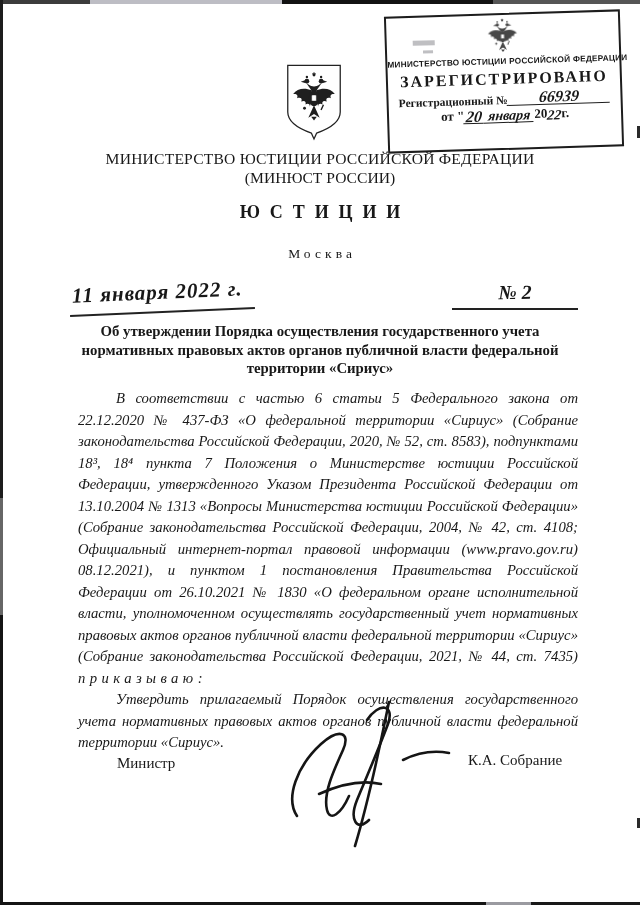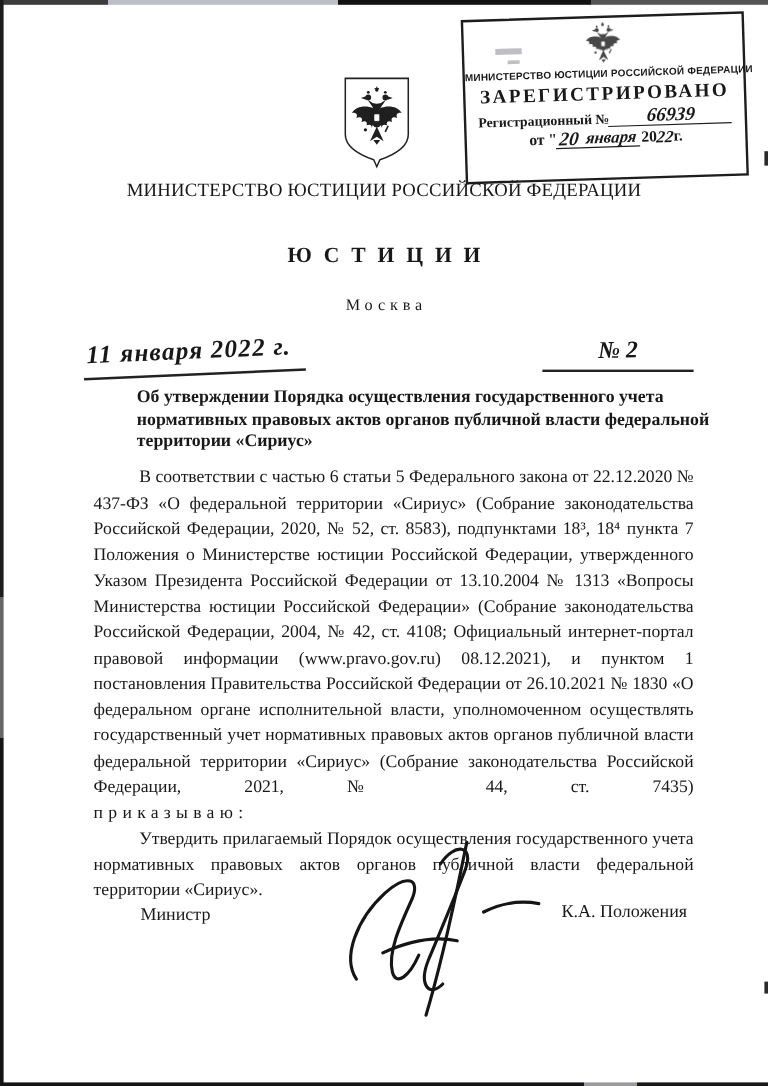--- a/index.html
+++ b/index.html
@@ -56,27 +56,27 @@
   
   .hand-date{position:absolute;left:72px;top:280px;font-style:italic;font-weight:bold;
     font-size:21px;transform:rotate(-2.5deg);letter-spacing:1px;}
   .hand-date-underline{position:absolute;left:70px;top:311px;width:185px;height:2px;
     background:#222;transform:rotate(-2.5deg);}
   .hand-number{position:absolute;left:455px;top:281px;width:120px;text-align:center;
     font-style:italic;font-weight:bold;font-size:20px;transform:rotate(-1deg);}
   .hand-number-underline{position:absolute;left:452px;top:308px;width:126px;height:1.8px;background:#222;}
 
   
-  .doc-title{position:absolute;top:322px;left:80px;width:480px;text-align:left;
-    font-weight:bold;font-size:14.8px;line-height:18.6px;margin-left:34px;}
+  .doc-title{position:absolute;top:322px;left:80px;width:480px;text-align:center;
+    font-weight:bold;font-size:14.8px;line-height:18.6px;}
 
   
   .body-text{position:absolute;top:388px;left:78px;width:500px;
     font-size:14.7px;line-height:21.5px;text-align:justify;}
-  .body-text p{margin:0;text-indent:38px;}
+  .body-text p{margin:0;text-indent:38px;font-style:italic;}
   .p-first{text-align-last:justify;}
   .decree-word{display:block;text-indent:0;letter-spacing:.3em;text-align:left;}
 
   
   .sign-position{position:absolute;left:80px;top:755px;font-size:15px;margin-left:37px;}
   .sign-name{position:absolute;left:468px;top:752px;font-size:15px;}
   .signature-svg{position:absolute;left:283px;top:698px;width:182px;height:152px;}
 </style>
 </head>
 <body>
@@ -136,20 +136,21 @@
       <span class="hw stamp-date-day">20</span>
       <span class="hw stamp-date-month">января</span>
       <span class="stamp-date-year">20</span>
       <span class="hw stamp-date-yearhw">22</span>
       <span class="stamp-date-suffix">г.</span>
     </div>
   </div>
 
   <div class="header">
     <div class="hdr-ministry">МИНИСТЕРСТВО ЮСТИЦИИ РОССИЙСКОЙ ФЕДЕРАЦИИ</div>
+    <div class="hdr-short">(МИНЮСТ РОССИИ)</div>
   </div>
   <div class="doc-type">ЮСТИЦИИ</div>
   <div class="city">Москва</div>
 
   <div class="hand-date">11 января 2022 г.</div>
   <div class="hand-date-underline"></div>
   <div class="hand-number">№ 2</div>
   <div class="hand-number-underline"></div>
 
   <div class="doc-title">Об утверждении Порядка осуществления государственного учета нормативных правовых актов органов публичной власти федеральной территории «Сириус»</div>
@@ -162,15 +163,15 @@
   <div class="sign-position">Министр</div>
   <svg class="signature-svg" viewBox="0 0 182 152">
     <g fill="none" stroke="#151515" stroke-width="2.6" stroke-linecap="round">
       <path d="M14 118 C2 100 14 68 38 46 C56 30 68 34 60 52 C50 74 40 96 44 112 C47 124 58 116 66 98"></path>
       <path d="M84 22 C96 4 112 6 105 26 C96 50 84 78 74 102 C66 122 74 134 86 122"></path>
       <path d="M106 4 C98 42 88 95 72 148"></path>
       <path d="M36 96 C58 86 80 82 98 86"></path>
       <path d="M120 62 C134 55 150 52 166 55"></path>
     </g>
   </svg>
-  <div class="sign-name">К.А. Положения</div>
+  <div class="sign-name">К.А. Собрание</div>
 
 </div>
 
 </body></html>

